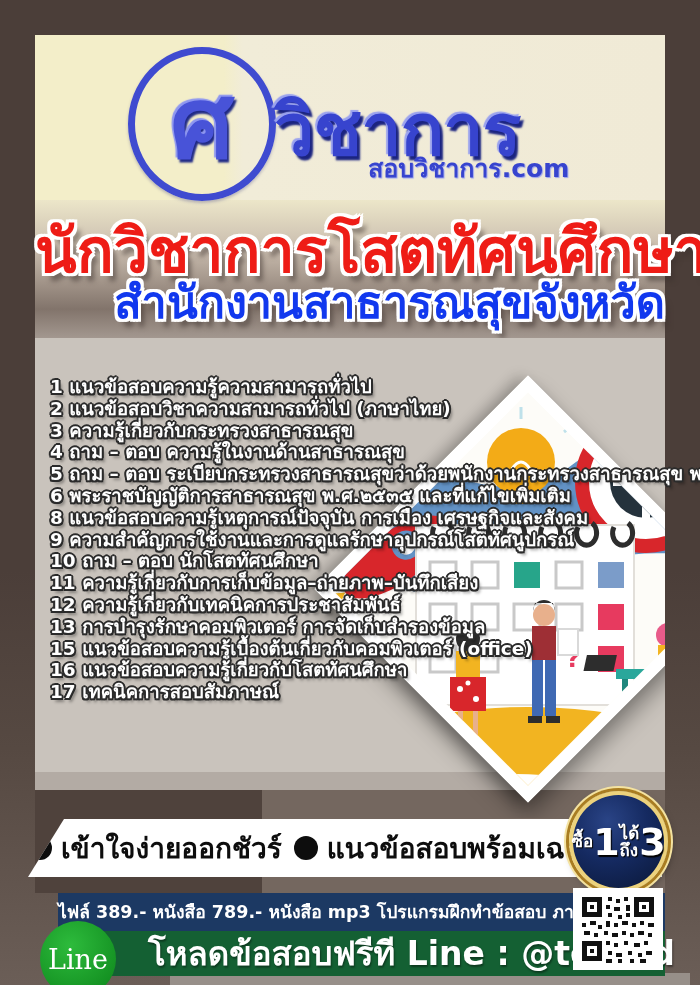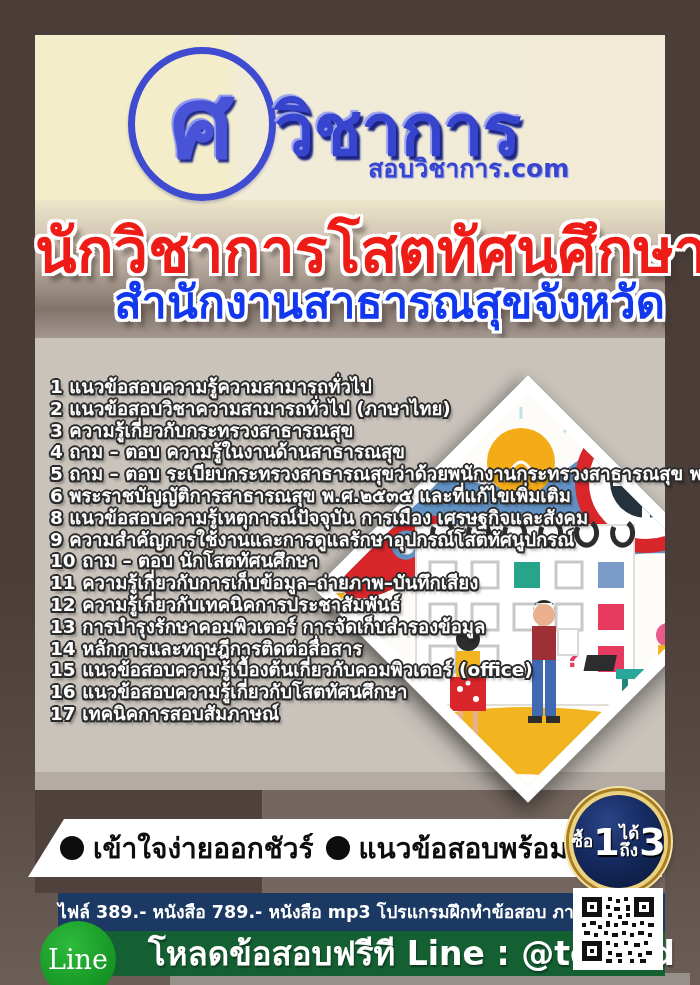--- a/index.html
+++ b/index.html
@@ -69,21 +69,21 @@
     text-shadow:2px 0 0 #2b2b2b,-2px 0 0 #2b2b2b,0 2px 0 #2b2b2b,0 -2px 0 #2b2b2b,
       1.5px 1.5px 0 #2b2b2b,-1.5px 1.5px 0 #2b2b2b,1.5px -1.5px 0 #2b2b2b,-1.5px -1.5px 0 #2b2b2b,
       3px 4px 3px rgba(0,0,0,.35); }
 
   
   .brown-left  { left:35px; top:790px; width:227px; height:103px; background:#4f423c; }
   .brown-right { left:262px; top:790px; width:403px; height:103px; background:#74675f; }
 
   .white-banner { left:28px; top:819px; width:634px; height:58px; background:#fff;
     clip-path:polygon(36px 0, 100% 0, 100% 100%, 0 100%);
-    display:flex; align-items:center; justify-content:center; gap:12px; z-index:4; }
+    display:flex; align-items:center; justify-content:flex-start; gap:12px; z-index:4; }
   .feature { display:flex; align-items:center; gap:9px; }
   .bullet-dot { width:24px; height:24px; border-radius:50%; background:#0d0d0d; flex:0 0 auto; }
   .feature-label { font-size:28px; font-weight:bold; color:#0d0d0d; white-space:nowrap; }
 
   .badge { left:569px; top:791px; width:99px; height:101px; border-radius:50%;
     background:radial-gradient(circle at 38% 28%, #2a4486 0%, #152a61 45%, #0a1736 100%);
     border:4px solid #ecd27c;
     box-shadow:0 0 0 3px #a97d22, 0 0 0 5px #f4e3a1, 2px 4px 8px rgba(0,0,0,.5);
     display:flex; flex-direction:row; align-items:center; justify-content:center;
     z-index:5; color:#fff; line-height:1; }
@@ -258,21 +258,20 @@
       <div class="list-item">3 ความรู้เกี่ยวกับกระทรวงสาธารณสุข</div>
       <div class="list-item">4 ถาม – ตอบ ความรู้ในงานด้านสาธารณสุข</div>
       <div class="list-item">5 ถาม – ตอบ ระเบียบกระทรวงสาธารณสุขว่าด้วยพนักงานกระทรวงสาธารณสุข พ.ศ.2556</div>
       <div class="list-item">6 พระราชบัญญัติการสาธารณสุข พ.ศ.๒๕๓๕ และที่แก้ไขเพิ่มเติม</div>
       <div class="list-item">8 แนวข้อสอบความรู้เหตุการณ์ปัจจุบัน การเมือง เศรษฐกิจและสังคม</div>
       <div class="list-item">9 ความสำคัญการใช้งานและการดูแลรักษาอุปกรณ์โสตทัศนูปกรณ์</div>
       <div class="list-item">10 ถาม – ตอบ นักโสตทัศนศึกษา</div>
       <div class="list-item">11 ความรู้เกี่ยวกับการเก็บข้อมูล–ถ่ายภาพ–บันทึกเสียง</div>
       <div class="list-item">12 ความรู้เกี่ยวกับเทคนิคการประชาสัมพันธ์</div>
       <div class="list-item">13 การบำรุงรักษาคอมพิวเตอร์ การจัดเก็บสำรองข้อมูล</div>
-      <div class="list-item">14 หลักการและทฤษฎีการติดต่อสื่อสาร</div>
       <div class="list-item">15 แนวข้อสอบความรู้เบื้องต้นเกี่ยวกับคอมพิวเตอร์ (office)</div>
       <div class="list-item">16 แนวข้อสอบความรู้เกี่ยวกับโสตทัศนศึกษา</div>
       <div class="list-item">17 เทคนิคการสอบสัมภาษณ์</div>
     </div>
 
   <div class="abs brown-left"></div>
   <div class="abs brown-right"></div>
 
   <div class="abs white-banner">
     <span class="feature">

